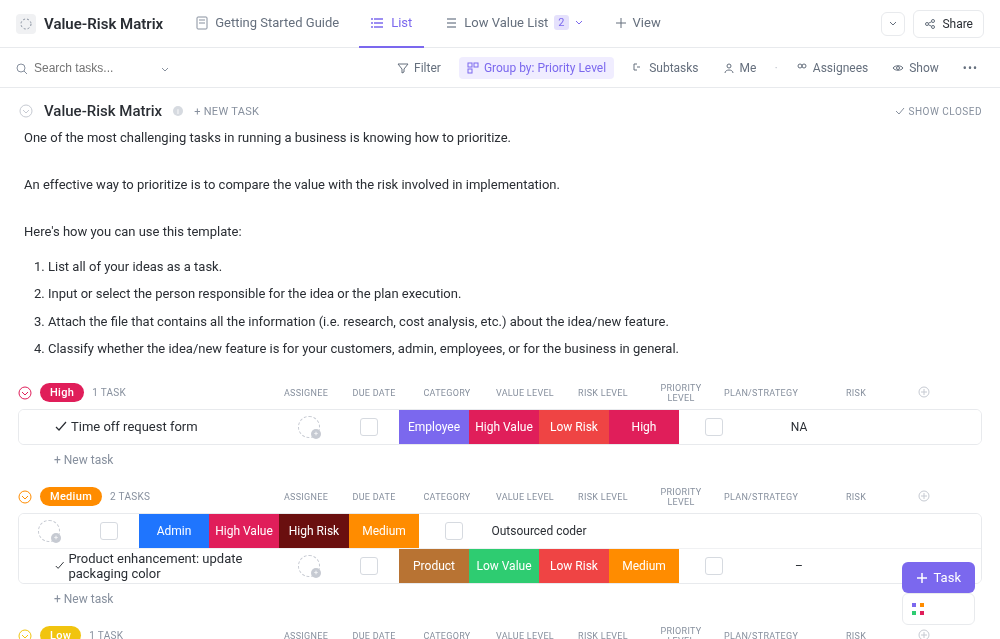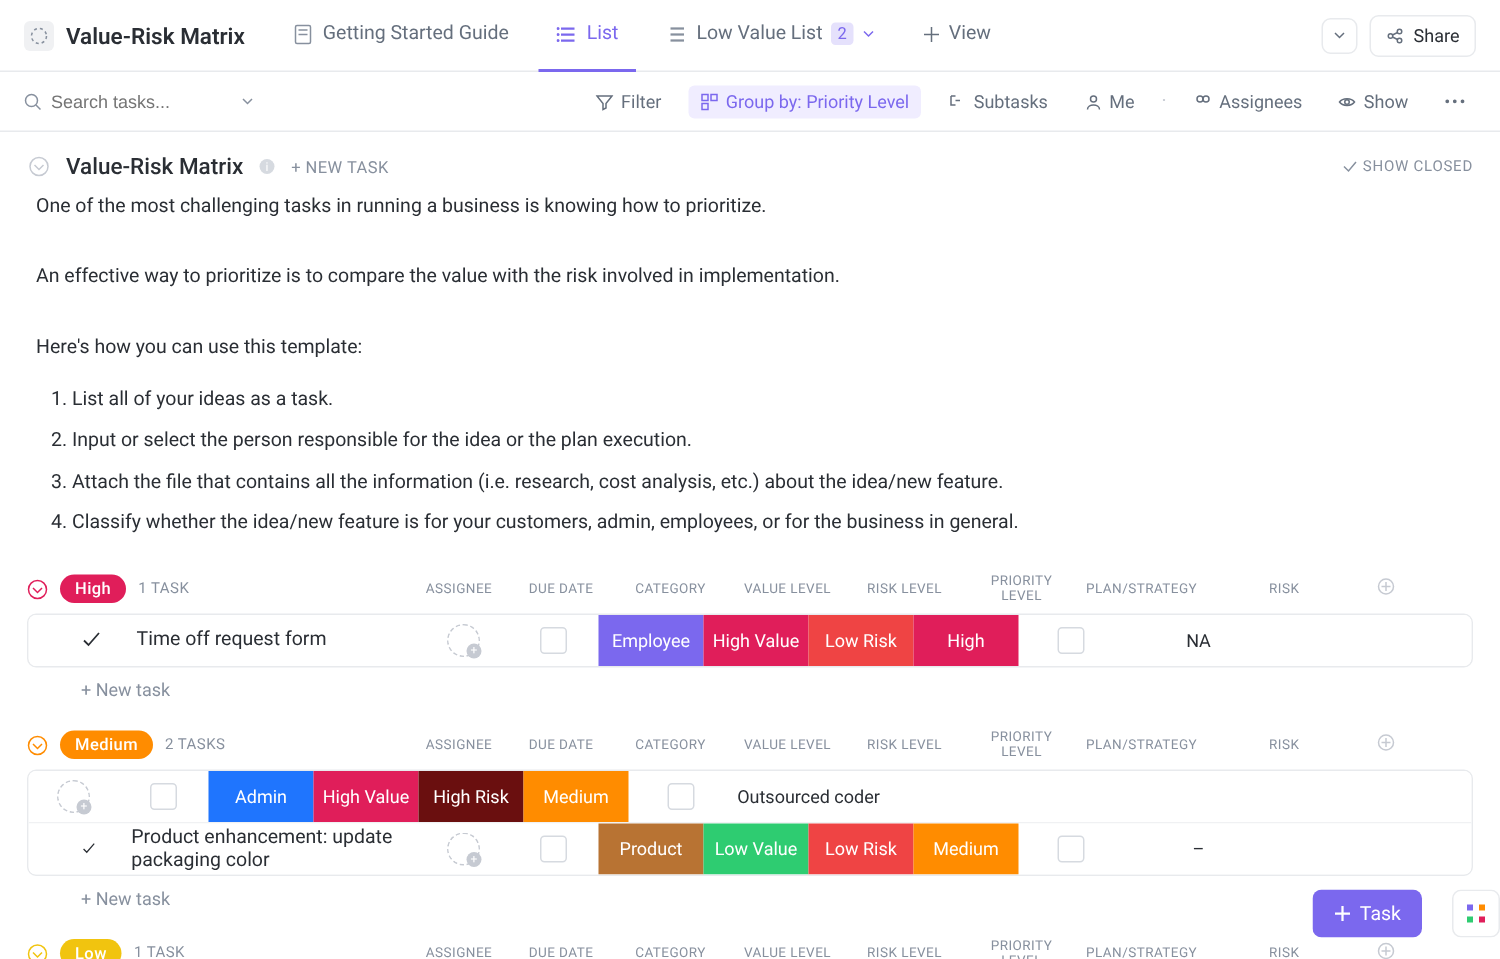--- a/index.html
+++ b/index.html
@@ -8,21 +8,21 @@
 .list-icon-box { width: 20px; height: 20px; background: #f0f1f3; border-radius: 4px; display: flex; align-items: center; justify-content: center; }
 .title { font-size: 15px; font-weight: 600; margin-right: 12px; }
 .tab-item { display: flex; align-items: center; gap: 6px; padding: 0 12px; height: 48px; color: #656f7d; cursor: pointer; border-bottom: 2px solid transparent; font-size: 13px; }
 .tab-item.active { color: #7b68ee; border-bottom-color: #7b68ee; }
 .tab-badge { background: #e5e1fc; color: #7b68ee; padding: 1px 4px; border-radius: 3px; font-size: 11px; }
 .spacer { flex: 1; }
 .topbtn { display: flex; align-items: center; gap: 6px; padding: 6px 10px; border: 1px solid #e8eaed; border-radius: 6px; color: #2a2e34; cursor: pointer; font-size: 12px; background: #fff; }
 .topbtn svg,.tab-item svg { flex-shrink: 0; }
 .chev-btn { padding: 6px 6px; }
 .toolbar { display: flex; align-items: center; height: 40px; padding: 0 16px; border-bottom: 1px solid #e8eaed; gap: 12px; }
-.search-wrap { display: flex; align-items: center; gap: 6px; color: #87909e; flex: 0 0 auto; }
+.search-wrap { display: flex; align-items: flex-end; gap: 6px; color: #87909e; flex: 0 0 auto; }
 .search-input { border: none; outline: none; font-size: 12px; color: #87909e; width: 120px; }
 .tool-pill { display: flex; align-items: center; gap: 5px; color: #656f7d; font-size: 12px; cursor: pointer; padding: 4px 6px; border-radius: 4px; }
 .tool-pill.grp { background: #f0edff; color: #7b68ee; padding: 4px 8px; }
 .content { padding: 14px 18px 100px; }
 .list-header { display: flex; align-items: center; gap: 10px; margin-bottom: 6px; }
 .list-title { font-size: 15px; font-weight: 500; }
 .newtask-link { color: #87909e; font-size: 11px; letter-spacing: 0.3px; cursor: pointer; }
 .show-closed { margin-left: auto; color: #87909e; font-size: 10px; letter-spacing: 0.5px; display:flex; align-items:center; gap:4px; }
 .desc { margin: 6px 6px 10px 6px; color: #2a2e34; font-size: 13px; line-height: 1.8; }
 .desc ol { margin: 10px 0 8px 24px; }
@@ -36,31 +36,31 @@
 .gh-name { flex: 0 0 250px; display:flex; align-items:center; gap:8px; }
 .gh-assignee { flex: 0 0 60px; }
 .gh-date { flex: 0 0 60px; }
 .gh-cell { flex: 0 0 70px; }
 .gh-plan { flex: 0 0 70px; }
 .gh-risk { flex: 0 0 100px; }
 .gh-add { flex: 0 0 20px; text-align:center; color:#87909e; cursor:pointer; }
 .task-rows { border: 1px solid #e8eaed; border-radius: 6px; overflow: hidden; }
 .task-row { display: flex; align-items: center; background: #fff; min-height: 34px; border-bottom: 1px solid #f0f1f3; }
 .task-row:last-child { border-bottom:none; }
-.tr-name { flex: 0 0 260px; display: flex; align-items: center; gap: 24px; padding-left: 36px; font-size: 13px; }
+.tr-name { flex: 0 0 260px; display: flex; align-items: center; gap: 4px; padding-left: 36px; font-size: 13px; }
 .tr-assignee { flex: 0 0 60px; display:flex; justify-content:center; }
 .tr-date { flex: 0 0 60px; display:flex; justify-content:center; color:#c6cad2; }
 .tr-cell { flex: 0 0 70px; height: 34px; display:flex; align-items:center; justify-content:center; color:#fff; font-size: 12px; }
 .tr-plan { flex: 0 0 70px; display:flex; justify-content:center; color:#c6cad2; }
 .tr-risk { flex: 0 0 100px; text-align:center; font-size:12px; color:#2a2e34; }
 .add-task-line { padding: 8px 0 0 36px; font-size: 12px; color: #87909e; cursor: pointer; }
 .assignee-placeholder { width:22px; height:22px; border:1px dashed #c6cad2; border-radius:50%; position:relative; }
 .assignee-placeholder::after { content:"+"; position:absolute; bottom:-2px; right:-2px; width:10px; height:10px; background:#c6cad2; color:#fff; border-radius:50%; font-size:8px; display:flex; align-items:center; justify-content:center; }
 .cal-ico, .file-ico { width:18px; height:18px; border:1px solid #d6dae0; border-radius:3px; }
-.fab-wrap { position: fixed; bottom: 14px; right: 0; display:flex; gap:20px; }
+.fab-wrap { position: fixed; bottom: 14px; right: 25px; display:flex; gap:0;flex-direction:column; }
 .fab-task { background:#7b68ee; color:#fff; padding:8px 14px; border-radius:6px; font-size:13px; display:flex; align-items:center; gap:6px; cursor:pointer; }
 .fab-apps { background:#fff; border:1px solid #e8eaed; padding:8px; border-radius:6px; cursor:pointer; display:flex; align-items:center; }
 .more-dots { letter-spacing: 1px; }
 .c-employee{background:#7b68ee}.c-admin{background:#1f75fe}.c-product{background:#b87333}
 .c-highvalue{background:#e01e5a}.c-lowvalue{background:#2ecc71}
 .c-lowrisk{background:#ef4444}.c-highrisk{background:#6a0f0f}
 .c-high{background:#e01e5a}.c-medium{background:#ff8c00}
 </style>
 </head>
 <body>

